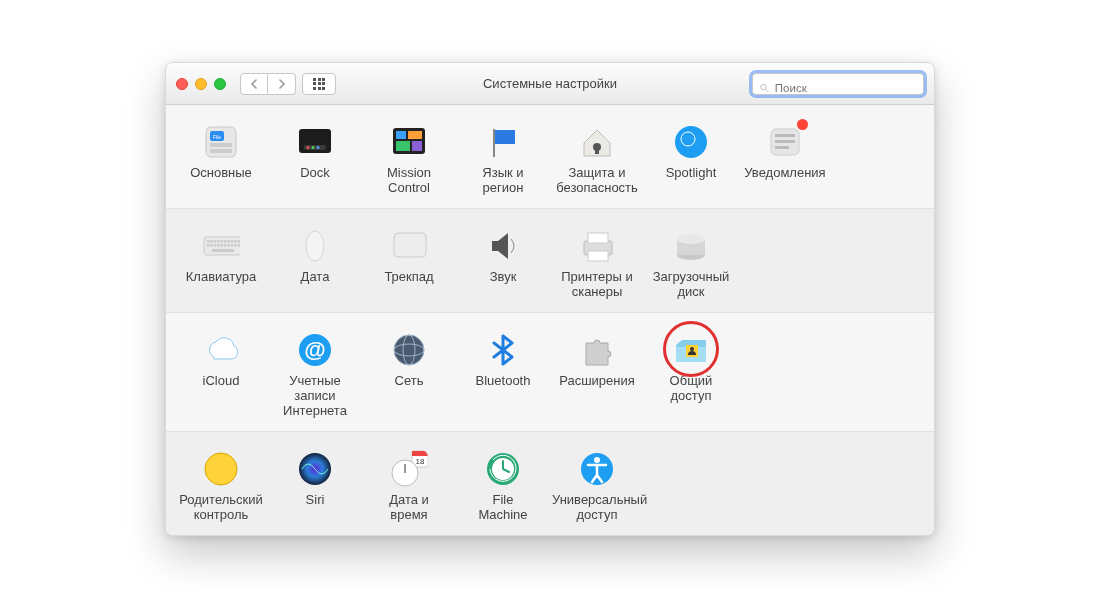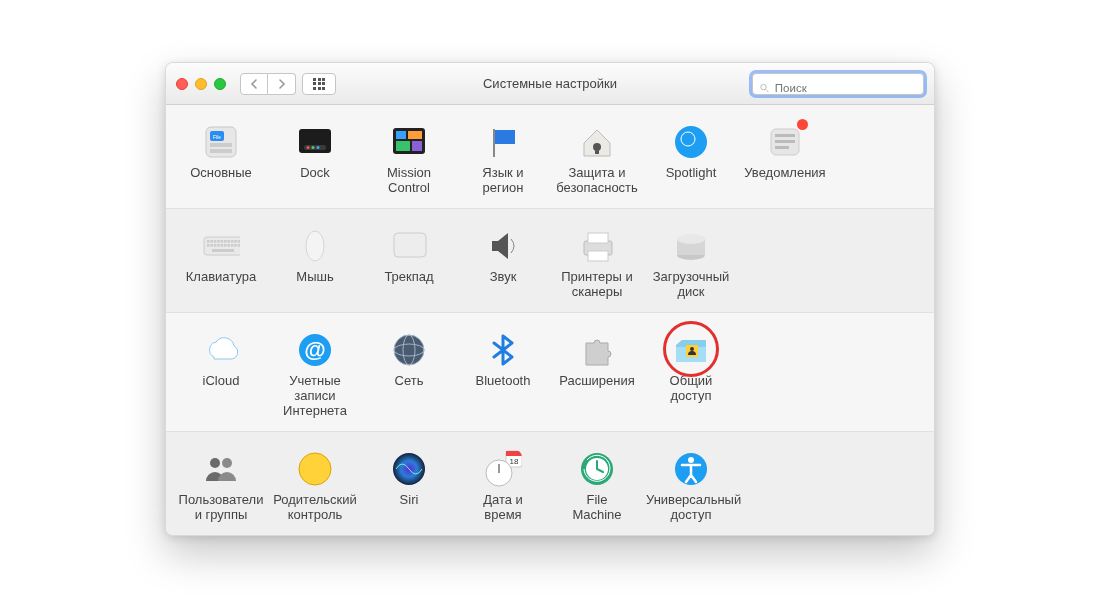--- a/index.html
+++ b/index.html
@@ -258,21 +258,21 @@
           <div class="label">Клавиатура</div>
         </div>
         <div class="item">
           <div class="iconwrap">
             <div class="icn" style="background:transparent">
               <svg width="30" height="40">
                 <ellipse cx="15" cy="20" rx="9" ry="15" fill="#f4f4f4" stroke="#d5d5d5"></ellipse>
               </svg>
             </div>
           </div>
-          <div class="label">Мышь</div>
+          <div class="label">Дата</div>
         </div>
         <div class="item">
           <div class="iconwrap">
             <div class="icn" style="background:transparent">
               <svg width="40" height="34">
                 <rect x="4" y="4" width="32" height="24" rx="4" fill="#ededed" stroke="#ccc"></rect>
               </svg>
             </div>
           </div>
           <div class="label">Трекпад</div>
@@ -389,34 +389,20 @@
           <div class="label">Общий
 доступ</div>
           <div class="highlight-ring"></div>
         </div>
         <div class="item" style="visibility: hidden;">
           <div class="iconwrap"></div>
           <div class="label"></div>
         </div>
       </div>
       <div class="row">
-        <div class="item">
-          <div class="iconwrap">
-            <div class="icn" style="background:transparent">
-              <svg width="40" height="36">
-                <circle cx="13" cy="12" r="5" fill="#6a6a6a"></circle>
-                <circle cx="25" cy="12" r="5" fill="#8a8a8a"></circle>
-                <path d="M4 30 a9 9 0 0 1 18 0 z" fill="#6a6a6a"></path>
-                <path d="M16 30 a9 9 0 0 1 18 0 z" fill="#8a8a8a"></path>
-              </svg>
-            </div>
-          </div>
-          <div class="label">Пользователи
-и группы</div>
-        </div>
         <div class="item">
           <div class="iconwrap">
             <div class="icn" style="background:transparent">
               <svg width="38" height="38">
                 <circle cx="19" cy="19" r="16" fill="#ffd23a" stroke="#d9a400" stroke-width="1.5/">
                   <circle cx="19" cy="14" r="4" fill="#333"></circle>
                   <path d="M11 28 a8 8 0 0 1 16 0 z" fill="#333"></path>
                 </circle>
               </svg>
             </div>

